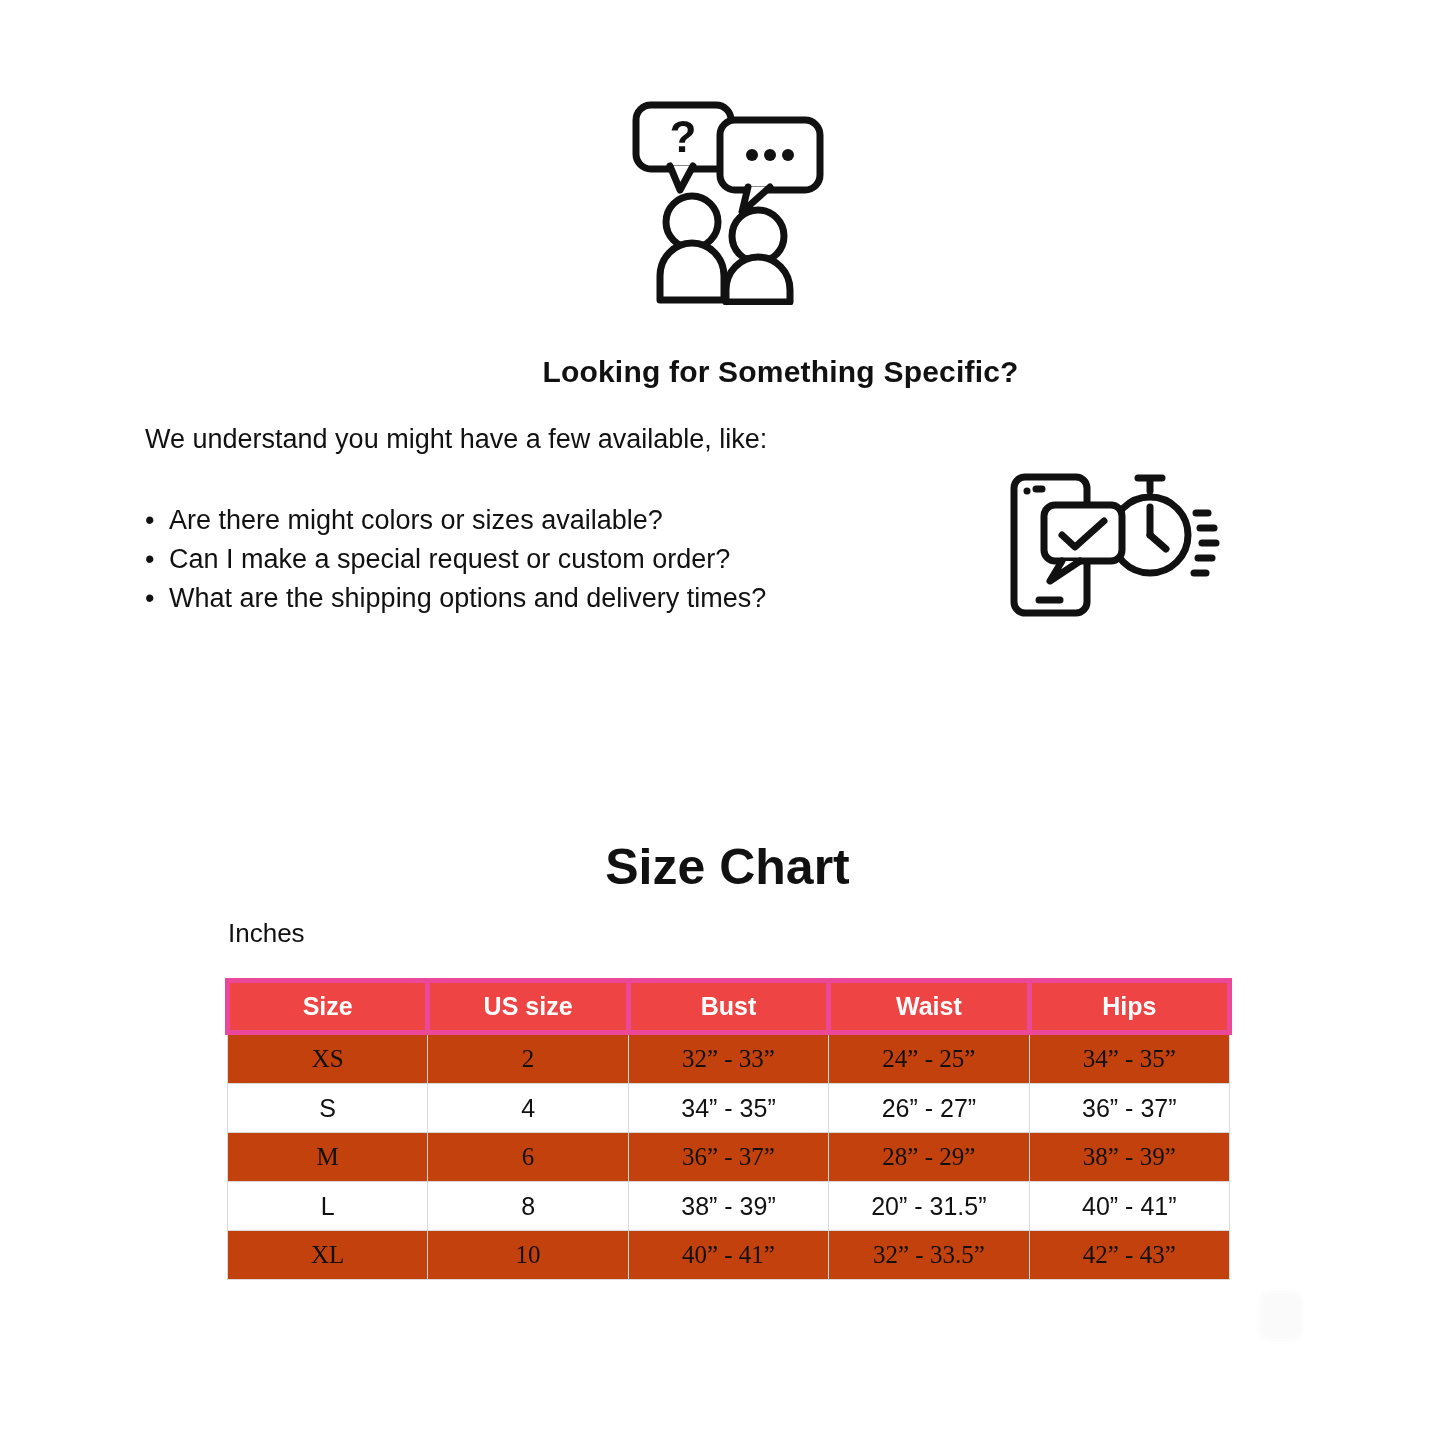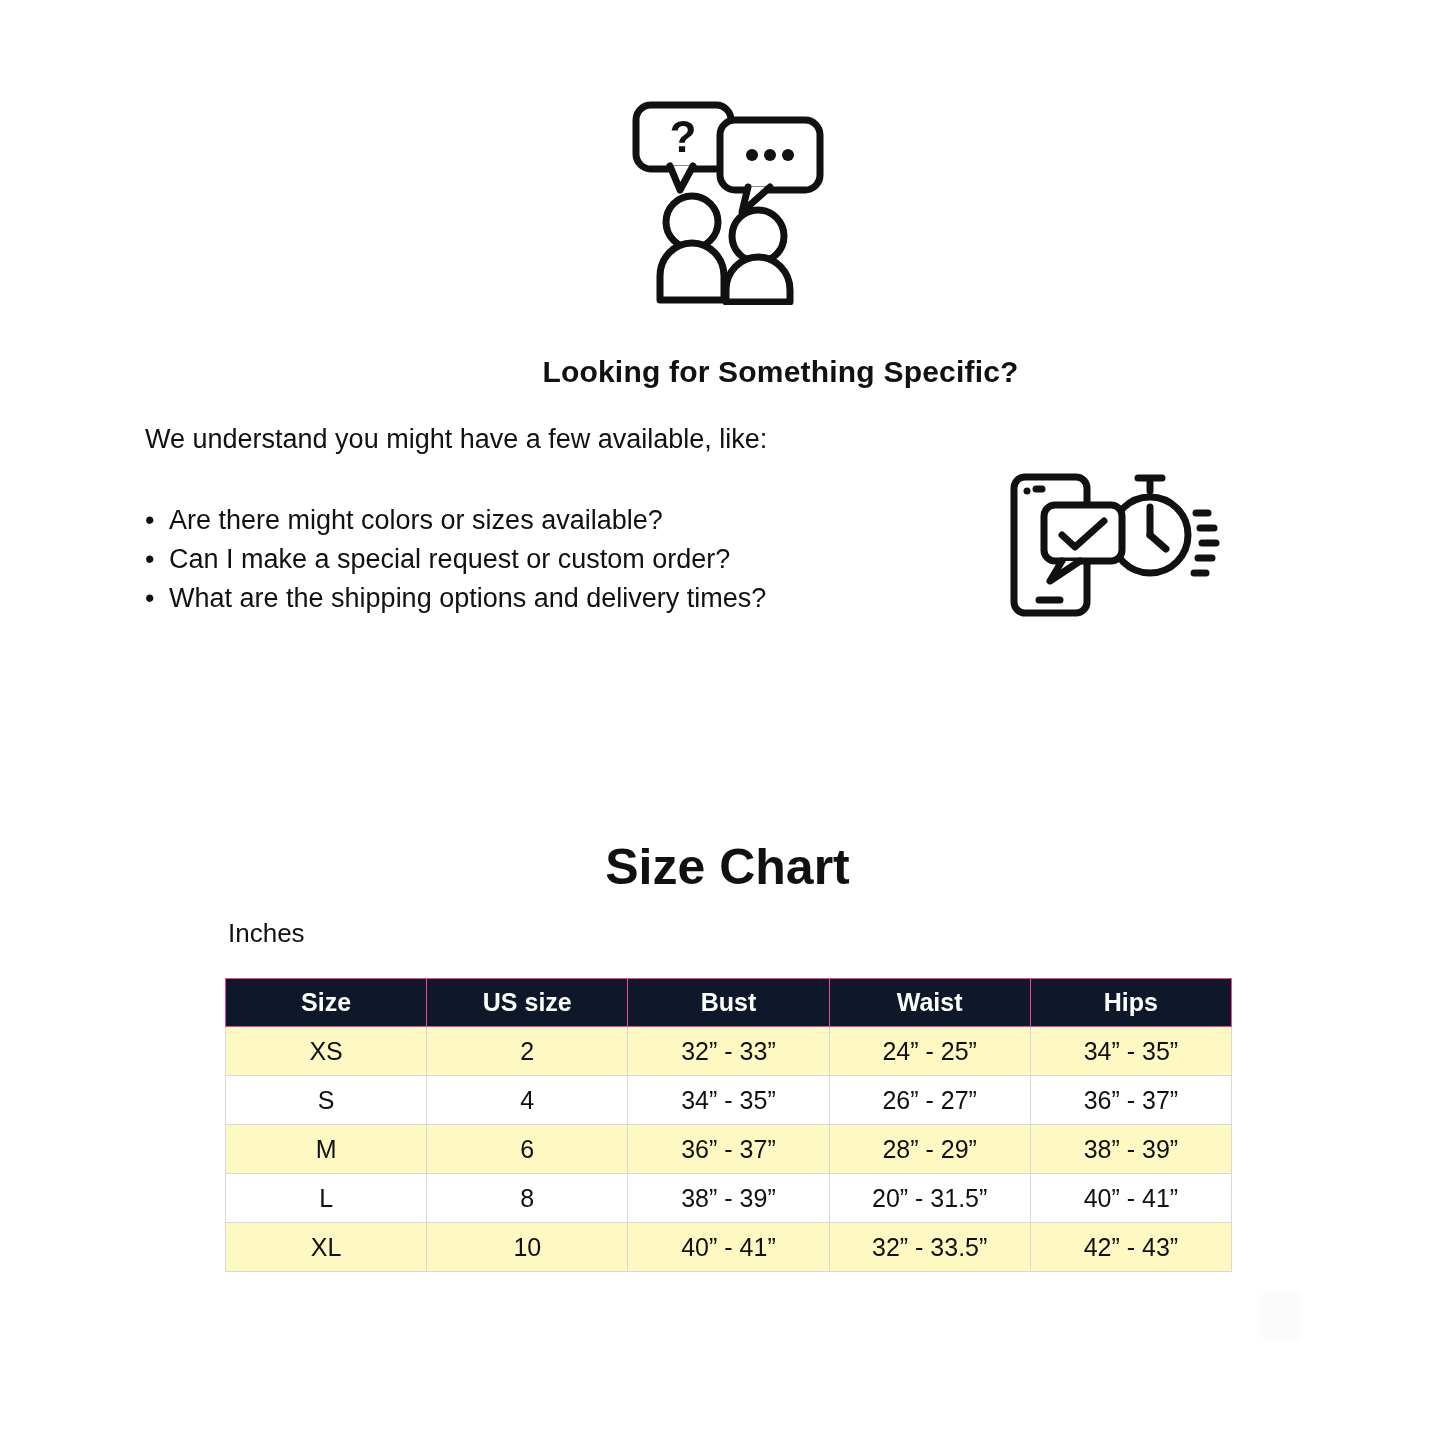--- a/index.html
+++ b/index.html
@@ -37,28 +37,28 @@
     left:0;top:838px;width:1445px;box-sizing:border-box;padding-left:10px;
     text-align:center;font-size:50px;font-weight:bold;
   }
   .unit-label{left:228px;top:918px;font-size:26px;}
 
   .size-table{
     left:225px;top:978px;width:1007px;
     border-collapse:collapse;table-layout:fixed;font-size:25px;
   }
   .size-table th{
-    background:#0f172a;color:#ffffff;font-weight:bold;
-    height:47px;border:1px solid #ec4899;text-align:center;padding:0;
+    background:#ef4444;color:#ffffff;font-weight:bold;
+    height:47px;border:5px solid #ec4899;text-align:center;padding:0;
   }
   .size-table td{
     height:48px;border:1px solid #d9d9d9;text-align:center;padding:0;
     background:#ffffff;color:#111111;
   }
-  .size-table tr.alt td{background:#fef9c3;}
+  .size-table tr.alt td{background:#c2410c;font-family:Liberation Serif, serif;}
 
   
   .artifact{
     left:1260px;top:1292px;width:42px;height:48px;
     background:#f6f6f6;opacity:.55;border-radius:8px;
     filter:blur(2px);
   }
 
   svg .ln{fill:none;stroke:#111111;stroke-width:7;stroke-linecap:round;stroke-linejoin:round;}
   svg .fw{fill:#ffffff;stroke:#111111;stroke-width:7;stroke-linejoin:round;}

